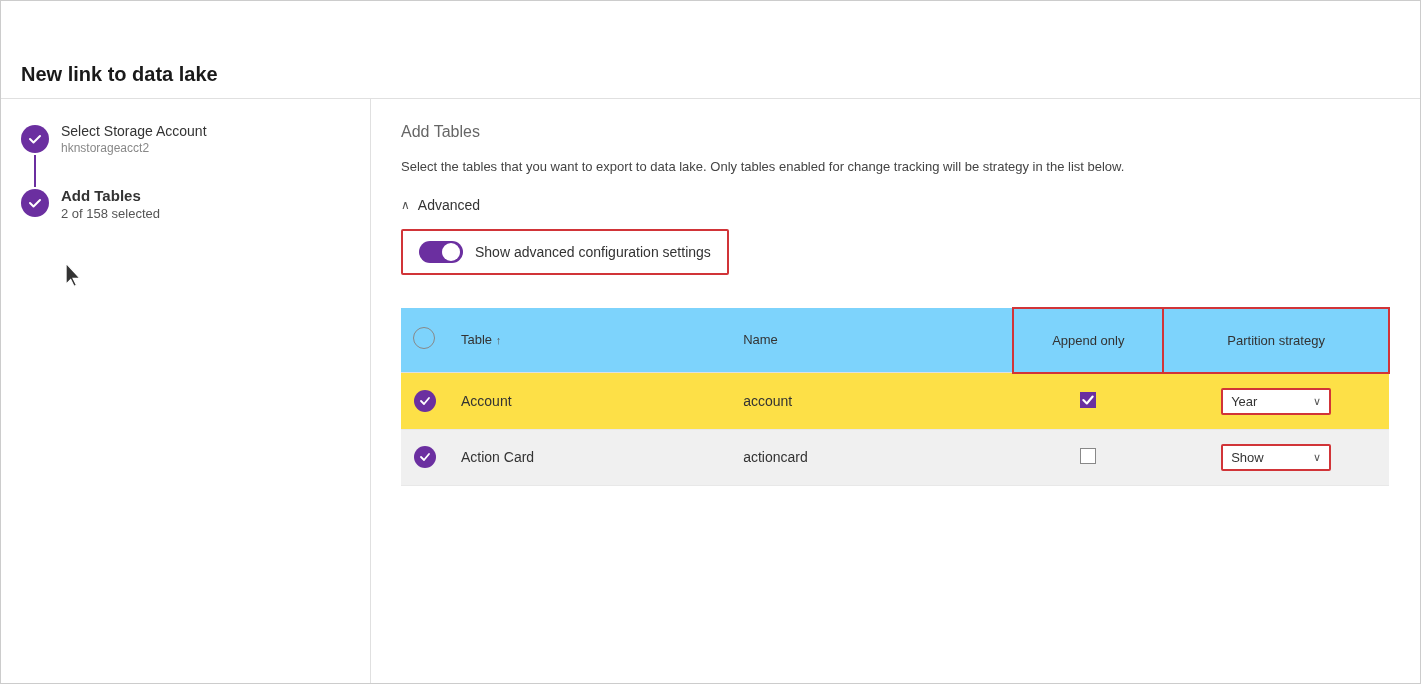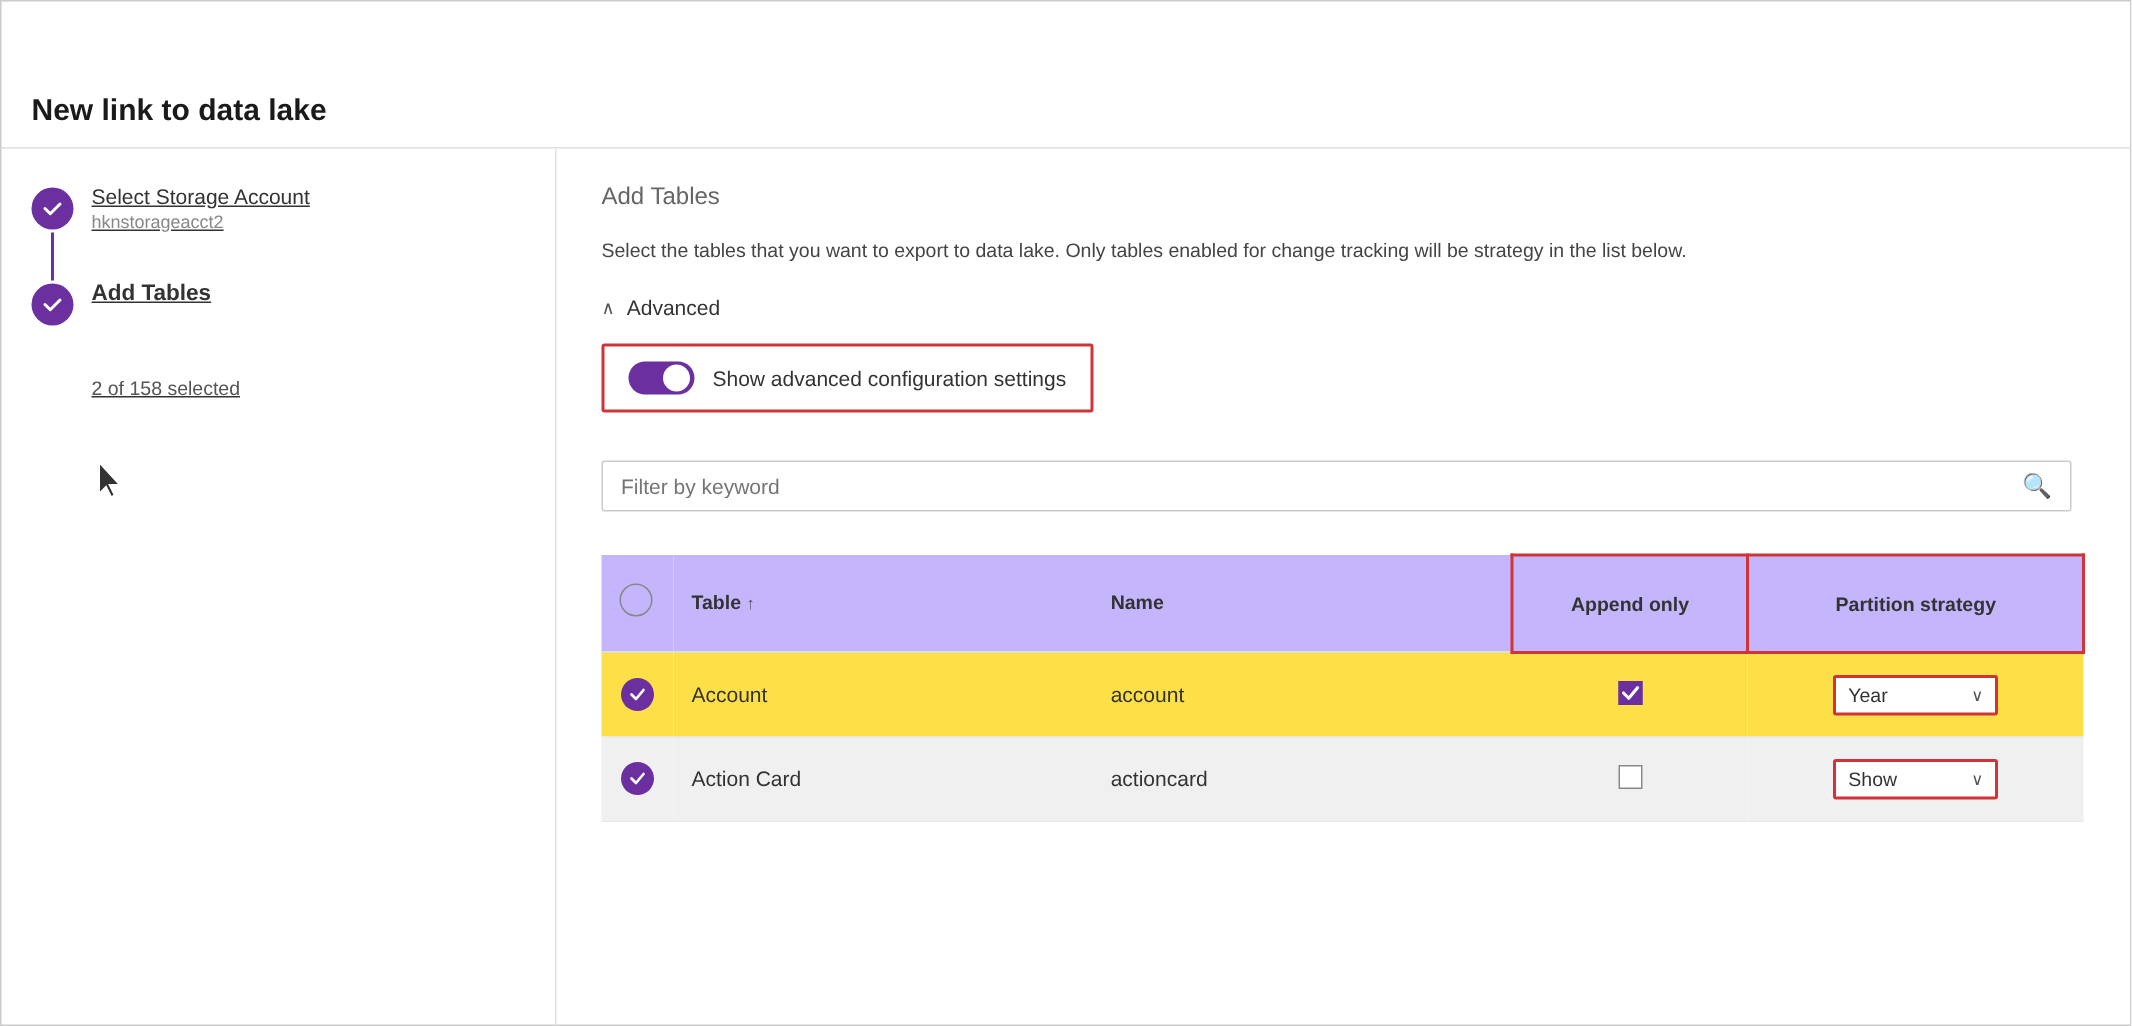--- a/index.html
+++ b/index.html
@@ -62,38 +62,36 @@
       margin-top: 2px;
     }
     .step-icon svg {
       width: 14px;
       height: 14px;
     }
     .step-text {
       display: flex;
       flex-direction: column;
       gap: 2px;
-      text-decoration: underline;
     }
     .step-label-main {
       font-size: 14px;
       color: #333;
     }
     .step-label-sub {
       font-size: 12px;
       color: #888;
     }
     .step-label-main.bold {
       font-weight: 700;
       font-size: 15px;
     }
     .step-label-sub.bold {
       font-size: 13px;
       color: #555;
-      margin-top: 45px;
     }
     
     .cursor-area {
       margin-top: 40px;
       margin-left: 40px;
     }
     
     .main-panel {
       flex: 1;
       padding: 24px 30px;
@@ -191,24 +189,24 @@
       width: 100%;
       border-collapse: collapse;
       max-width: 1000px;
     }
     .data-table thead tr {
       border-bottom: 1px solid #e0e0e0;
     }
     .data-table thead th {
       padding: 10px 12px;
       text-align: left;
-      font-weight: 700;
+      font-weight: 400;
       font-size: 13px;
       color: #333;
-      background: #c4b5fd;
+      background: #7dd3fc;
     }
     .data-table thead th.col-radio {
       width: 48px;
     }
     .data-table thead th.col-table {
       min-width: 200px;
     }
     .data-table thead th.col-name {
       min-width: 200px;
     }
@@ -368,24 +366,20 @@
 
         
         <div class="toggle-box">
           <div class="toggle-switch">
             <div class="toggle-knob"></div>
           </div>
           <span class="toggle-label">Show advanced configuration settings</span>
         </div>
       </div>
 
-      <div class="filter-bar">
-        <input class="filter-input" type="text" placeholder="Filter by keyword" style="">
-        <span class="search-icon">🔍</span>
-      </div>
 
       <table class="data-table">
         <thead>
           <tr>
             <th class="col-radio">
               <div class="empty-circle"></div>
             </th>
             <th class="col-table">
               <span>Table</span>
               <span class="sort-icon">↑</span>

